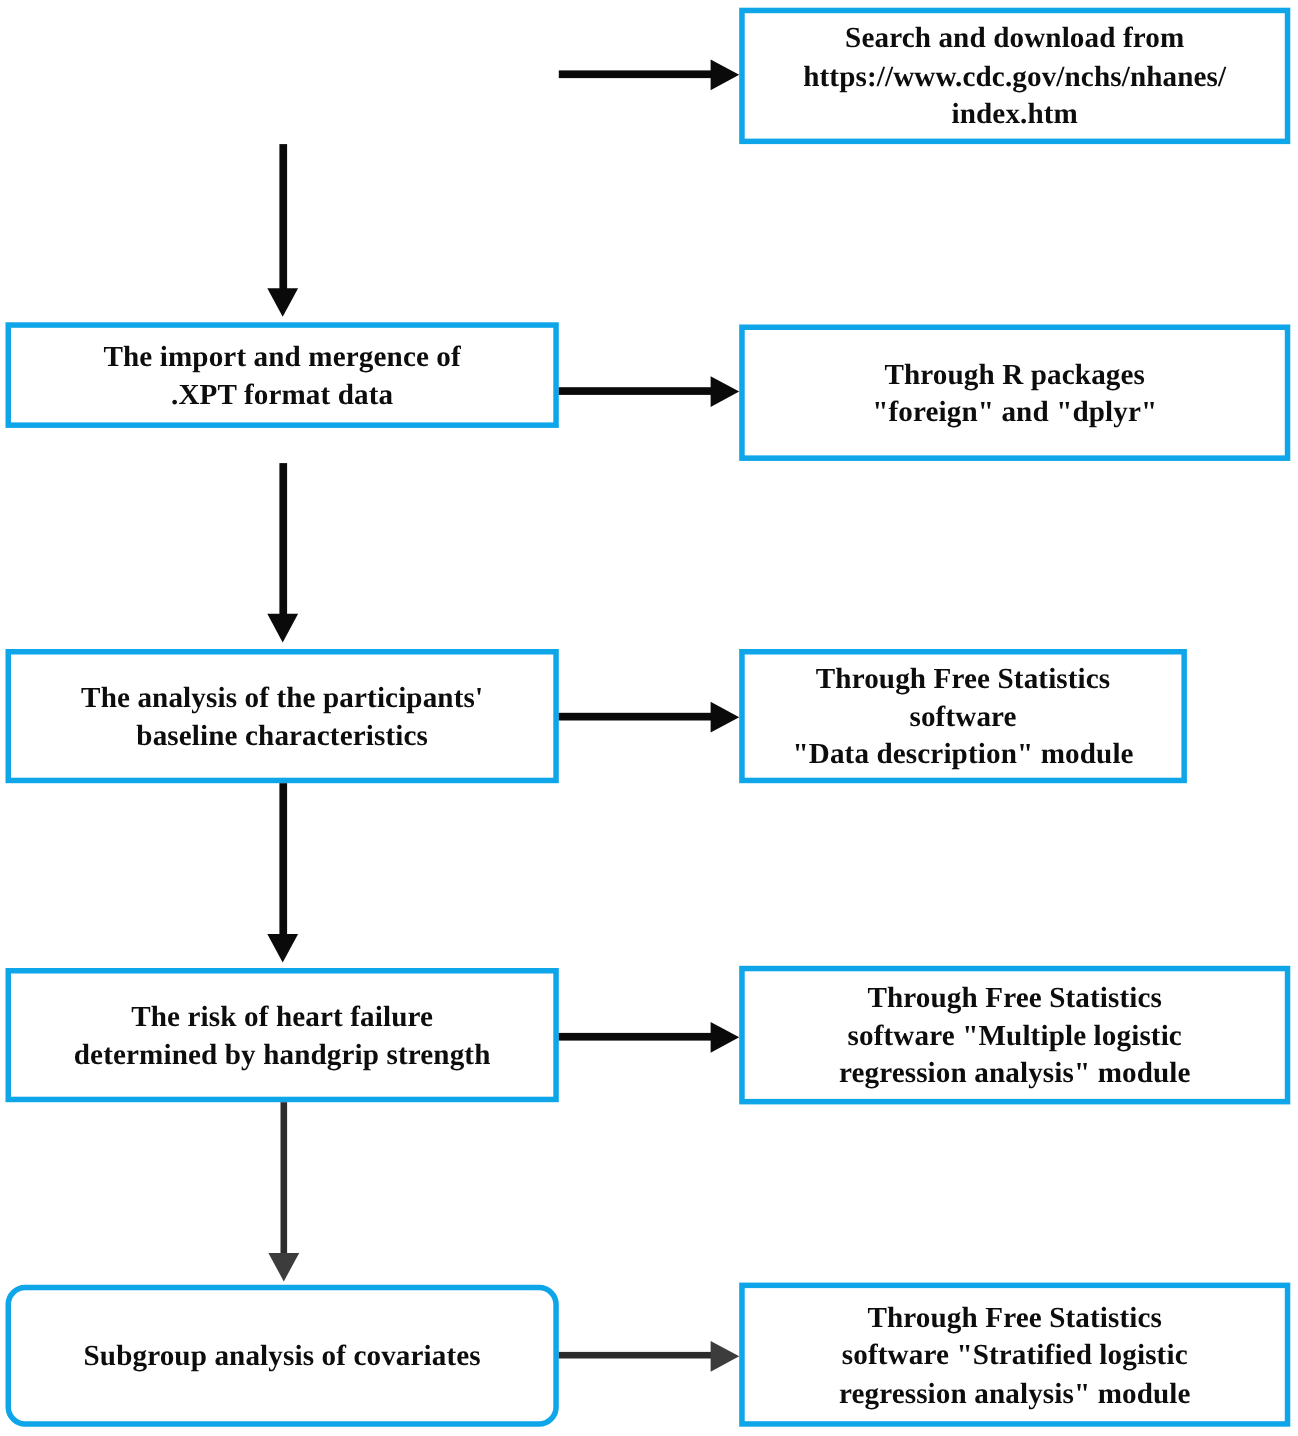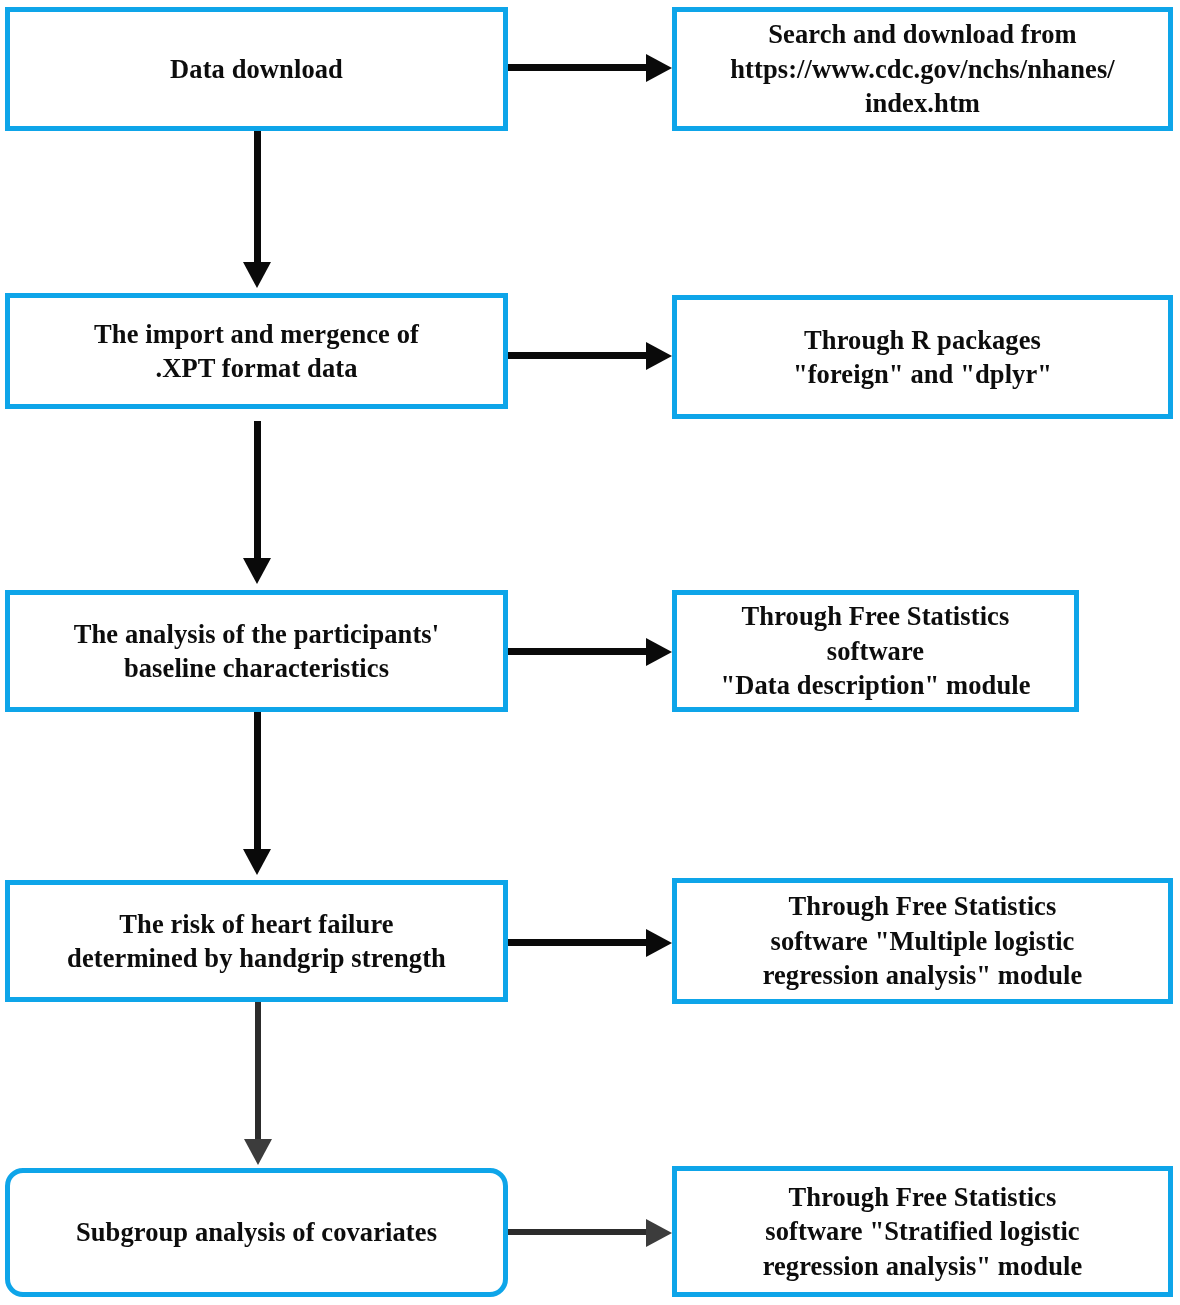--- a/index.html
+++ b/index.html
@@ -68,41 +68,38 @@
   }
   .head-down.muted { border-top-color: #3c3c3c; }
   .head-right.muted { border-left-color: #3c3c3c; }
   .stem-v.muted, .stem-h.muted { background: #2c2c2c; }
 </style>
 </head>
 <body>
 
 <div id="canvas">
 
-  <div class="node left" style="left:5px; top:7px; width:503px; height:124px;">
-    <div class="label">Data download</div>
-  </div>
 
   <div class="node right" style="left:672px; top:7px; width:501px; height:124px;">
     <div class="label">Search and download from
 https://www.cdc.gov/nchs/nhanes/
 index.htm</div>
   </div>
 
   <div class="conn">
     <div class="stem-h" style="left:508px; top:64px; width:142px; height:7px;"></div>
     <div class="head-right" style="left:646px; top:54px;"></div>
   </div>
 
   <div class="conn">
     <div class="stem-v" style="left:254px; top:131px; width:7px; height:137px;"></div>
     <div class="head-down" style="left:243px; top:262px;"></div>
   </div>
 
-  <div class="node left" style="left:5px; top:293px; width:503px; height:116px;">
+  <div class="node left" style="left:5px; top:293px; width:503px; height:96px;">
     <div class="label">The import and mergence of
 .XPT format data</div>
   </div>
 
   <div class="node right" style="left:672px; top:295px; width:501px; height:124px;">
     <div class="label">Through R packages
 "foreign" and "dplyr"</div>
   </div>
 
   <div class="conn">

